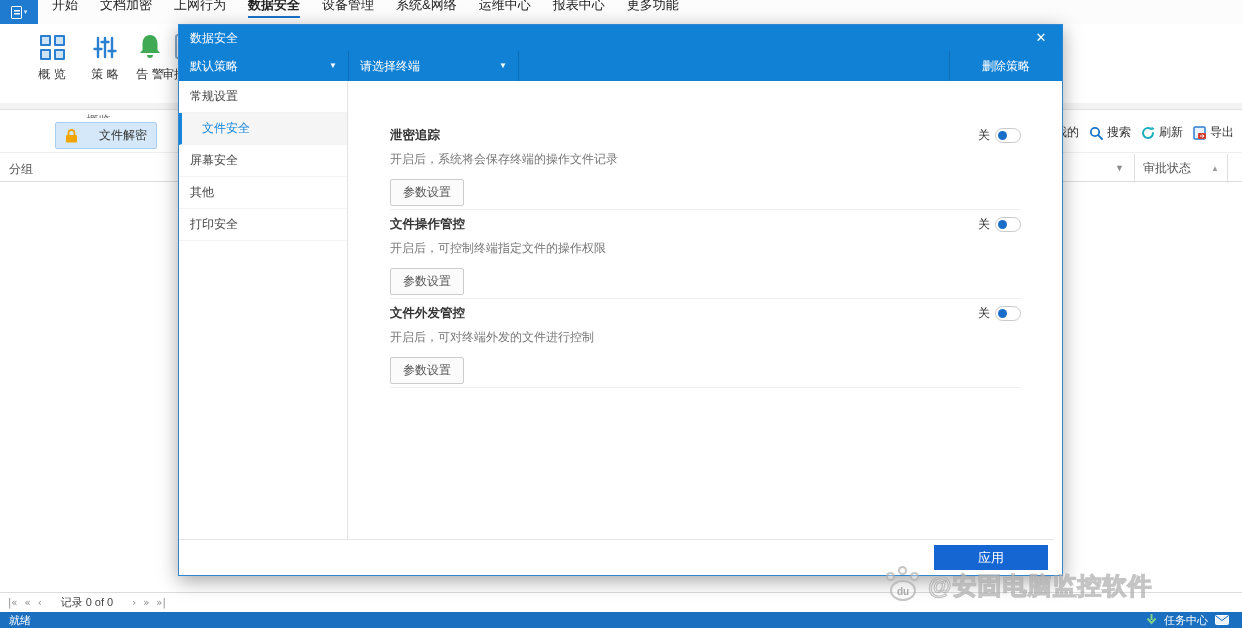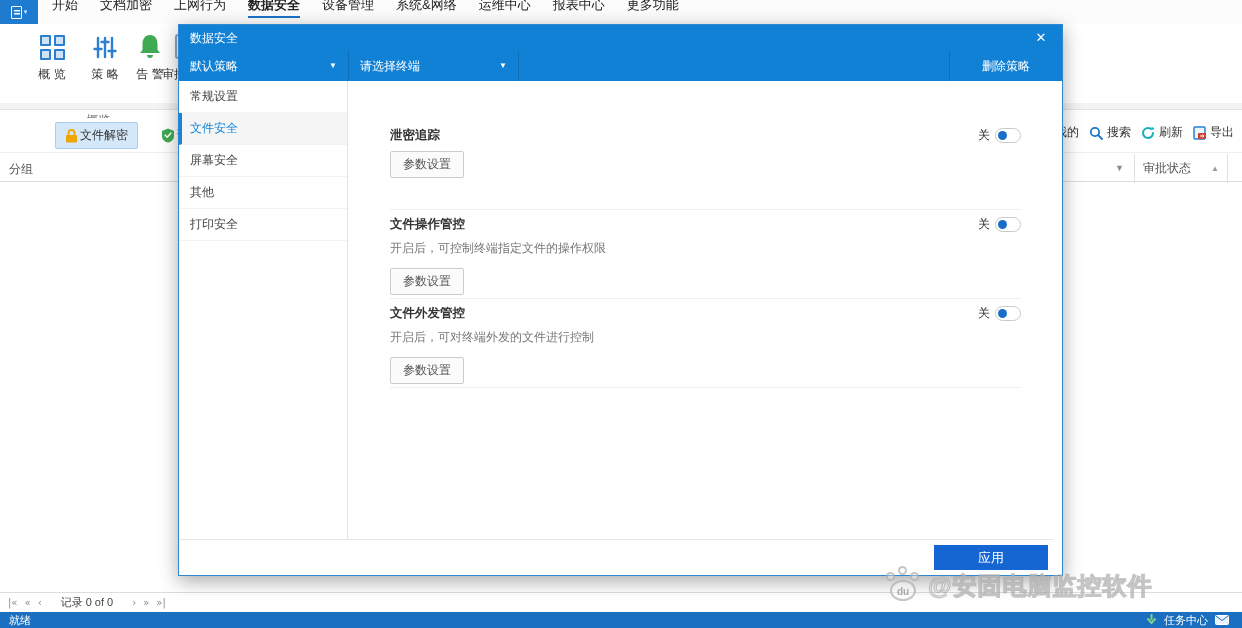--- a/index.html
+++ b/index.html
@@ -22,21 +22,21 @@
   .tool{position:absolute;width:48px;text-align:center;font-size:12px;color:#333;cursor:pointer;}
   .tool .ticon{height:32px;display:flex;align-items:flex-end;justify-content:center;margin-bottom:6px;}
   .grid-ico{display:grid;grid-template-columns:11px 11px;grid-template-rows:11px 11px;gap:3px;}
   .grid-ico i{border:2px solid #2b7fd0;background:#cfe3f6;border-radius:1px;}
   .group-label{position:absolute;top:88px;left:26px;width:145px;text-align:center;font-size:12px;color:#666;}
   .ribbon-band{position:absolute;top:103px;left:0;right:0;height:7px;background:#f3f3f3;border-bottom:1px solid #e2e2e2;}
 
   
   .action-bar{position:absolute;top:118px;left:0;right:0;height:32px;background:#fff;}
   .ab-left{position:absolute;left:55px;top:4px;display:flex;align-items:center;gap:14px;font-size:12px;color:#333;}
-  .btn-flat{display:flex;align-items:center;gap:2px;padding:4px 9px;border-radius:2px;cursor:pointer;}
+  .btn-flat{display:flex;align-items:center;gap:21px;padding:4px 9px;border-radius:2px;cursor:pointer;}
   .btn-flat.hl{background:#d5e8f9;border:1px solid #a9cdee;}
   .ab-right{position:absolute;right:8px;top:6px;display:flex;align-items:center;gap:10px;font-size:12px;color:#333;}
   .ab-tool{display:flex;align-items:center;gap:4px;cursor:pointer;}
 
   
   .list-header{position:absolute;top:152px;left:0;right:0;height:30px;background:#fff;border-top:1px solid #efefef;border-bottom:1px solid #dcdcdc;font-size:12px;color:#555;}
   .lh-group{position:absolute;left:9px;top:8px;}
   .lh-right{position:absolute;right:14px;top:0;height:30px;display:flex;align-items:center;}
   .lh-filter{color:#8a8a8a;font-size:9px;padding:0 10px;cursor:pointer;}
   .lh-div{width:1px;height:29px;background:#e0e0e0;}
@@ -61,21 +61,21 @@
           border:1px solid #2f86d2;box-shadow:0 5px 18px rgba(0,0,0,.35);z-index:10;}
   .dlg-title{height:26px;background:#1181d6;color:#fff;font-size:12px;line-height:26px;padding-left:11px;position:relative;}
   .dlg-close{position:absolute;right:10px;top:0;width:22px;height:26px;line-height:26px;text-align:center;font-size:13px;cursor:pointer;}
   .dlg-toolbar{height:30px;background:#1181d6;display:flex;align-items:center;color:#fff;font-size:12px;}
   .dd{width:170px;height:30px;line-height:30px;padding:0 11px;position:relative;border-right:1px solid rgba(0,0,0,.14);cursor:pointer;}
   .dd .arr{position:absolute;right:11px;font-size:8px;}
   .dlg-del{margin-left:auto;width:113px;height:30px;line-height:30px;text-align:center;border-left:1px solid rgba(0,0,0,.14);cursor:pointer;}
   .dlg-body{position:absolute;top:56px;left:0;right:0;bottom:36px;}
   .dlg-side{position:absolute;left:0;top:0;bottom:0;width:169px;border-right:1px solid #e3e3e3;background:#fff;}
   .side-item{height:32px;line-height:31px;padding-left:11px;font-size:12px;color:#444;border-bottom:1px solid #f3f3f3;cursor:pointer;}
-  .side-item.active{background:#f5f5f5;color:#1585d8;border-left:3px solid #1585d8;padding-left:8px;}
+  .side-item.active{background:#f5f5f5;color:#1585d8;border-left:3px solid #1585d8;padding-left:20px;}
   .dlg-content{position:absolute;left:170px;top:0;right:0;bottom:0;padding:40px 41px 0 41px;overflow:hidden;}
   .section{padding-top:6px;height:89px;border-bottom:1px solid #efefef;}
   .sec-head{display:flex;justify-content:space-between;align-items:center;height:16px;margin-bottom:8px;}
   .sec-title{font-size:12.5px;color:#333;font-weight:bold;}
   .sec-toggle{display:flex;align-items:center;gap:5px;font-size:12px;color:#333;}
   .toggle{width:26px;height:15px;border:1px solid #c9c9c9;border-radius:8px;background:#fff;position:relative;cursor:pointer;}
   .toggle .knob{position:absolute;left:2px;top:2px;width:9px;height:9px;border-radius:50%;background:#1b6ec8;}
   .sec-desc{font-size:12px;color:#777;margin-bottom:11px;}
   .param-btn{display:inline-block;border:1px solid #ccc;background:#fbfbfb;color:#555;font-size:12px;padding:4px 12px;border-radius:2px;cursor:pointer;}
   .dlg-footer{position:absolute;left:0;right:8px;bottom:0;height:36px;border-top:1px solid #e6e6e6;background:#fff;}
@@ -296,20 +296,21 @@
         <div class="section">
           <div class="sec-head">
             <span class="sec-title">泄密追踪</span>
             <span class="sec-toggle">
               <span>关</span>
               <span class="toggle">
                   <span class="knob"></span>
                 </span>
             </span>
           </div>
+          <div class="sec-desc">开启后，系统将会保存终端的操作文件记录</div>
           <span class="param-btn">参数设置</span>
         </div>
 
         <div class="section">
           <div class="sec-head">
             <span class="sec-title">文件操作管控</span>
             <span class="sec-toggle">
               <span>关</span>
               <span class="toggle">
                   <span class="knob"></span>

